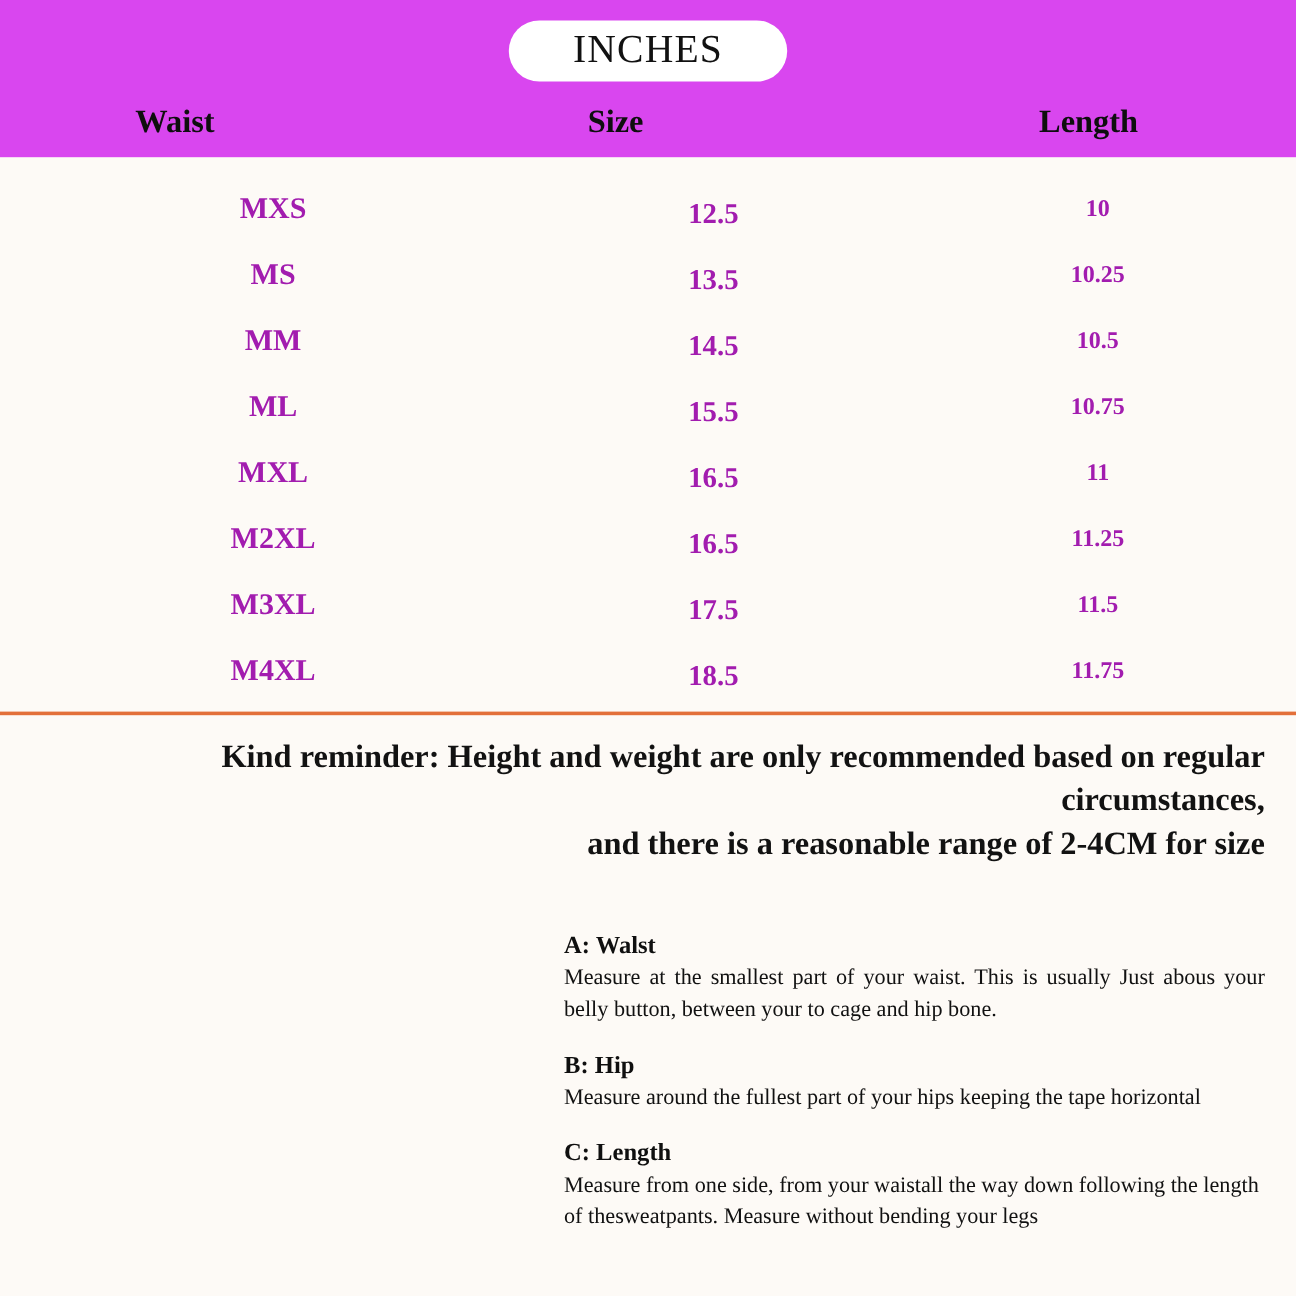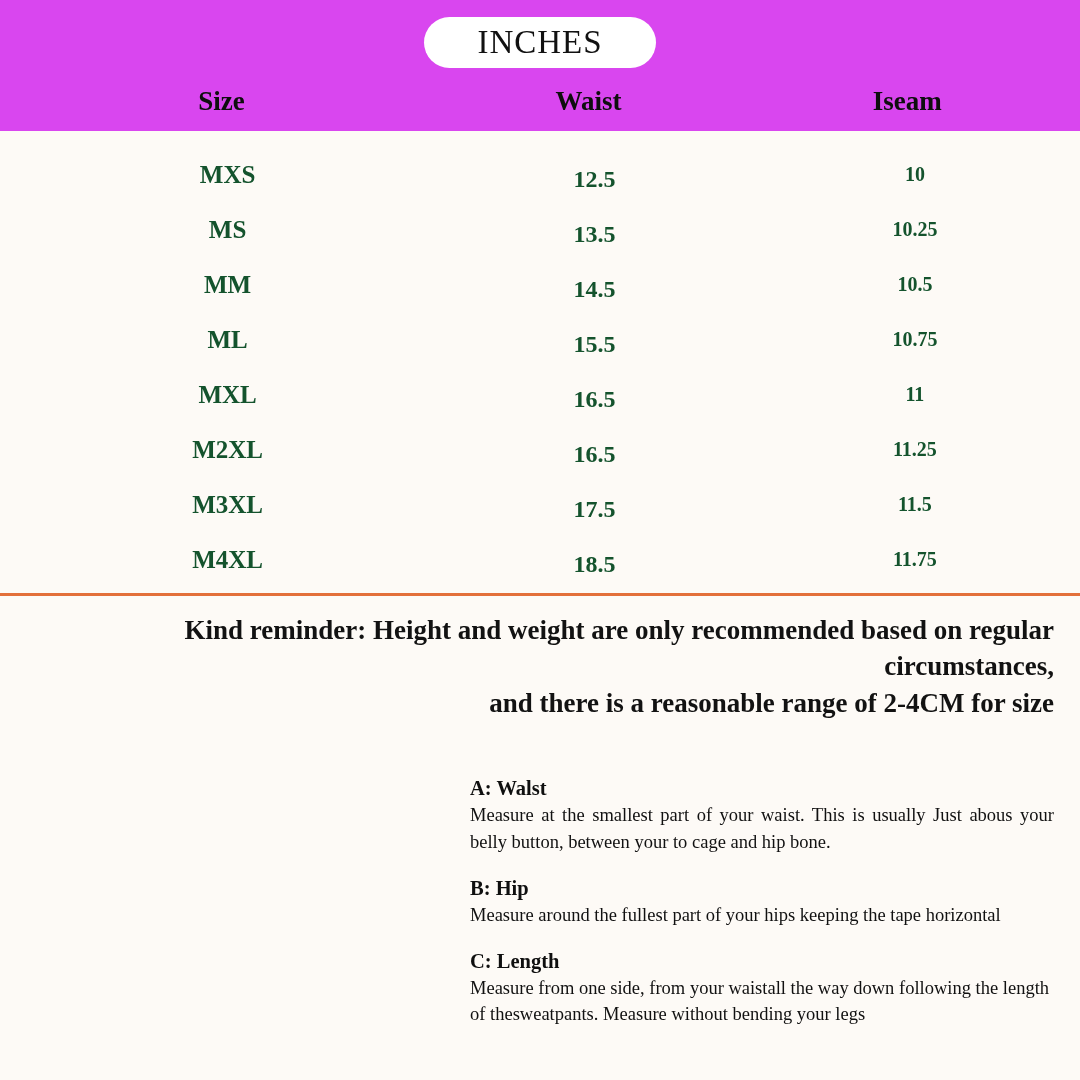--- a/index.html
+++ b/index.html
@@ -63,21 +63,21 @@
     padding-bottom: 6px;
   }
   .row {
     display: flex;
     align-items: center;
     height: 55px;
   }
   .cell {
     text-align: center;
     font-weight: bold;
-    color: #14532d;
+    color: #a21caf;
     margin-left: 16px;
   }
   .cell-size  { width: 41%; font-size: 25px; }
   .cell-waist { width: 27%; font-size: 24px; position: relative; top: 5px; }
   .cell-iseam { width: 32%; font-size: 20px; }
 
   .divider {
     height: 3px;
     background: #e3703a;
     width: 100%;
@@ -129,23 +129,23 @@
     font-family: "Liberation Serif", serif;
   }
   .block p.nojust { text-align: left; }
 </style>
 </head>
 <body>
 
 <div class="header">
   <div class="unit-pill">INCHES</div>
   <div class="header-cols">
+    <div class="hc col-waist">Waist</div>
     <div class="hc col-size">Size</div>
-    <div class="hc col-waist">Waist</div>
-    <div class="hc col-iseam">Iseam</div>
+    <div class="hc col-iseam">Length</div>
   </div>
 </div>
 
 <div class="table">
   <div class="row">
     <div class="cell cell-size">MXS</div>
     <div class="cell cell-waist">12.5</div>
     <div class="cell cell-iseam">10</div>
   </div>
   <div class="row">

